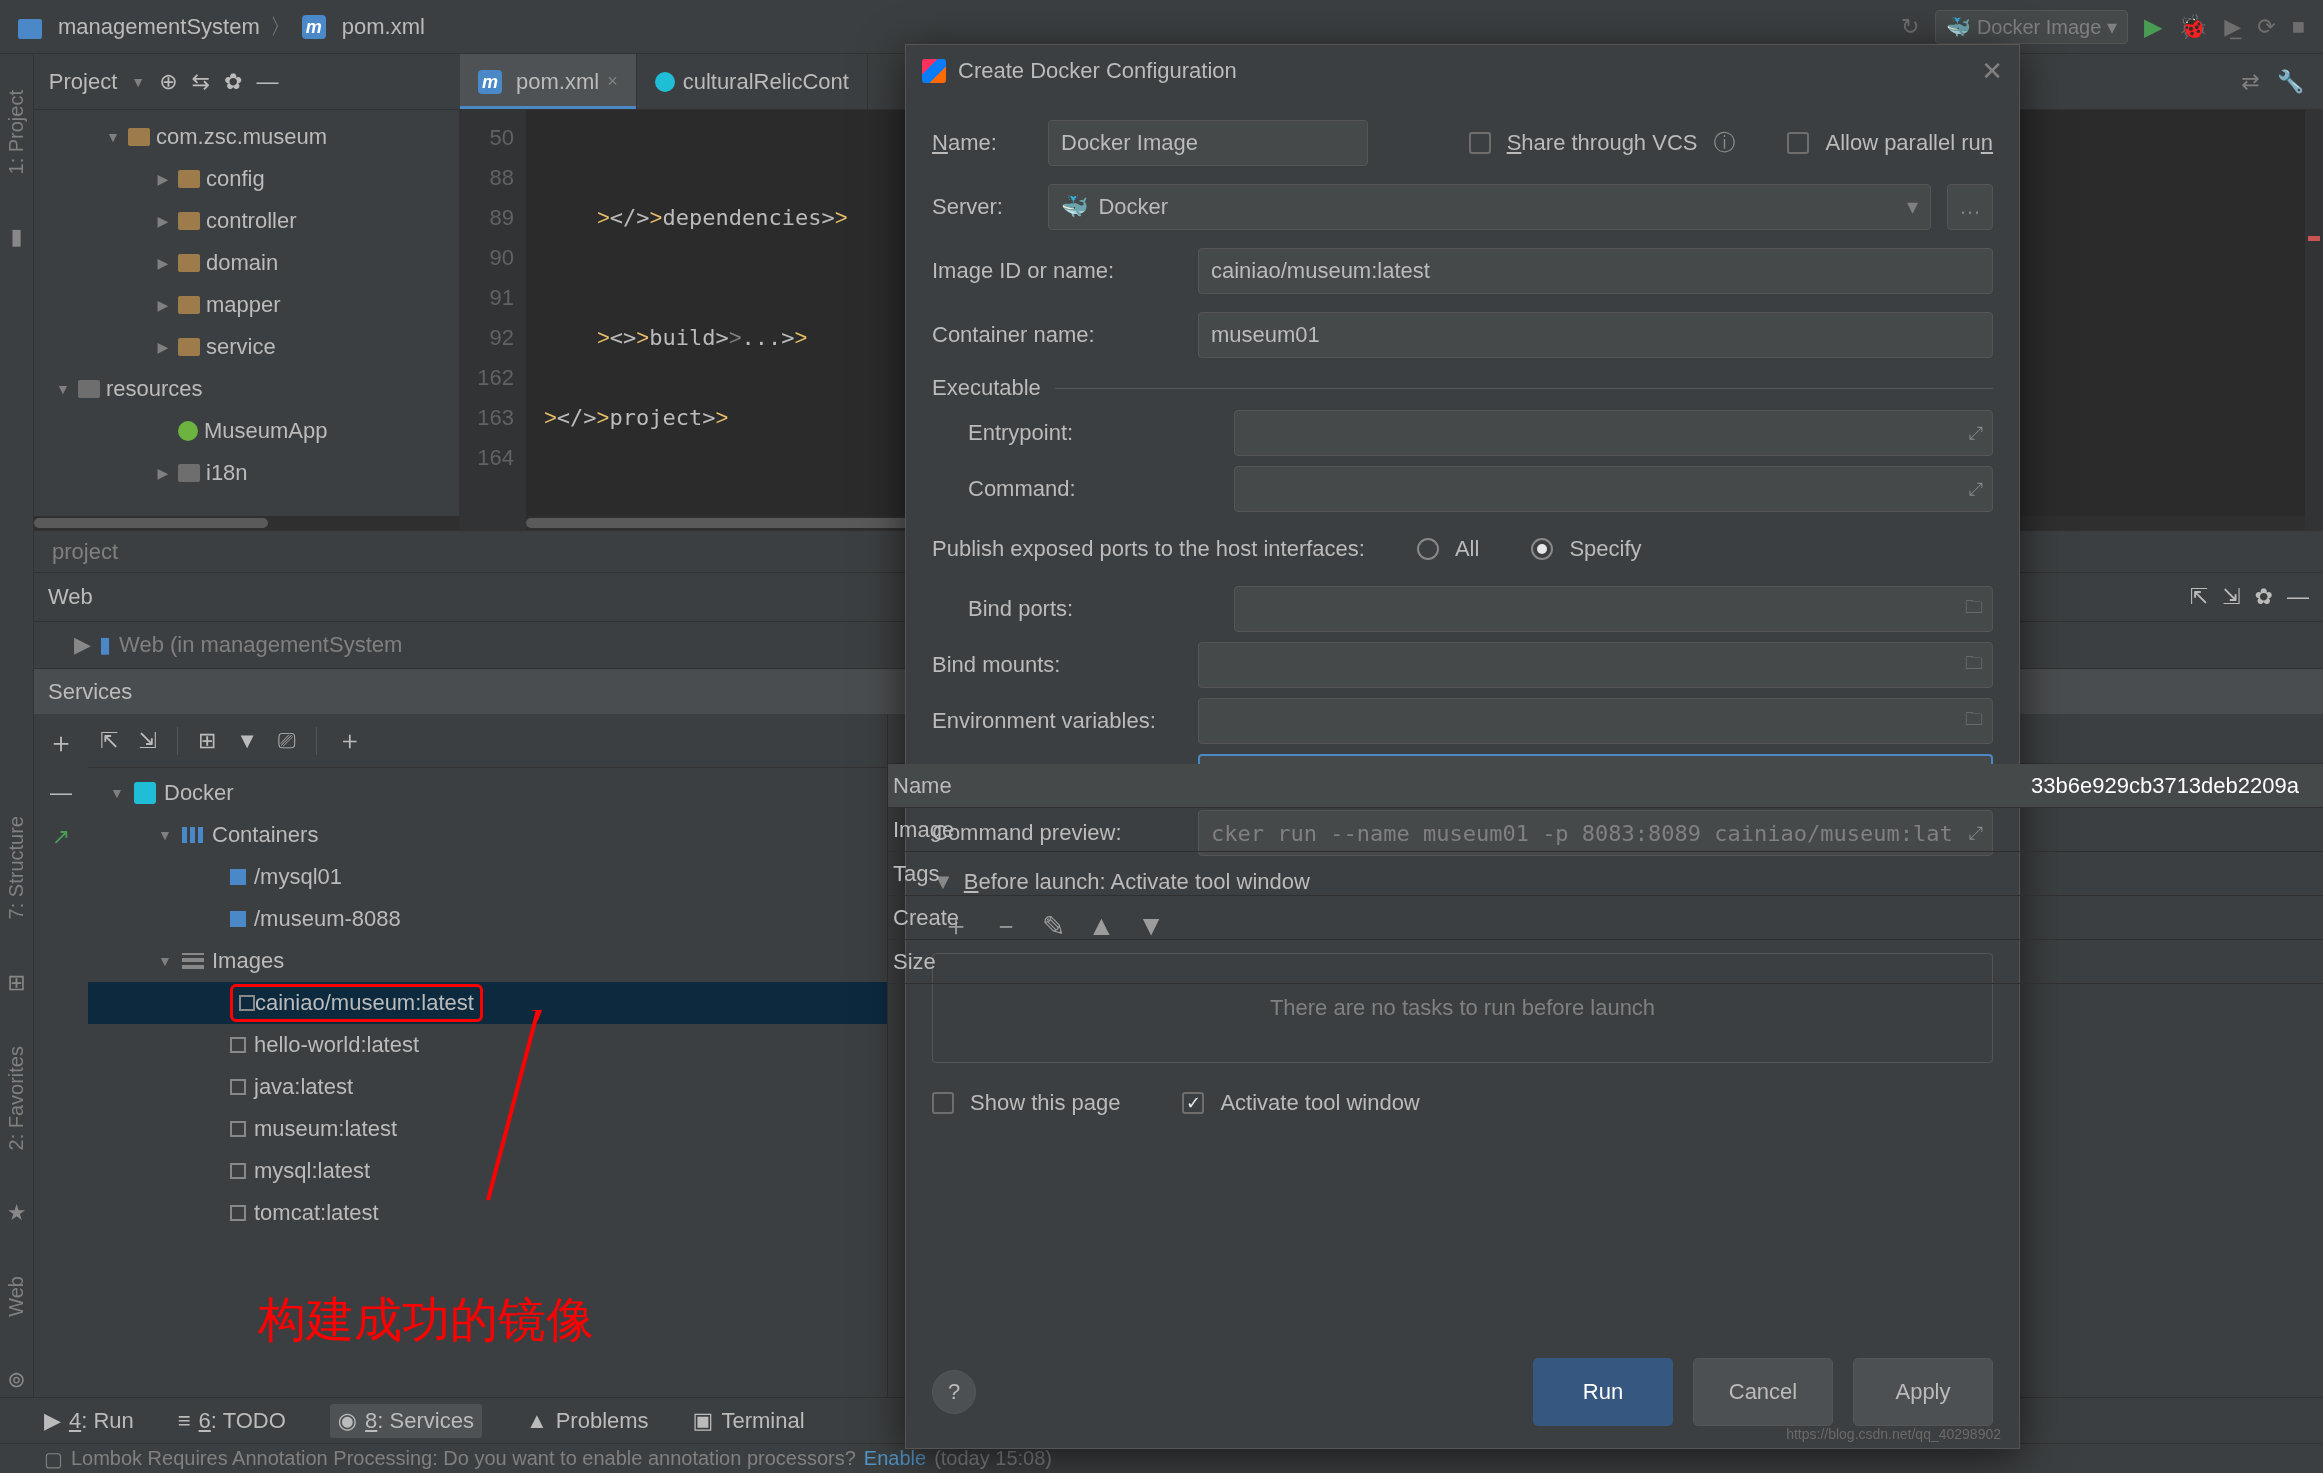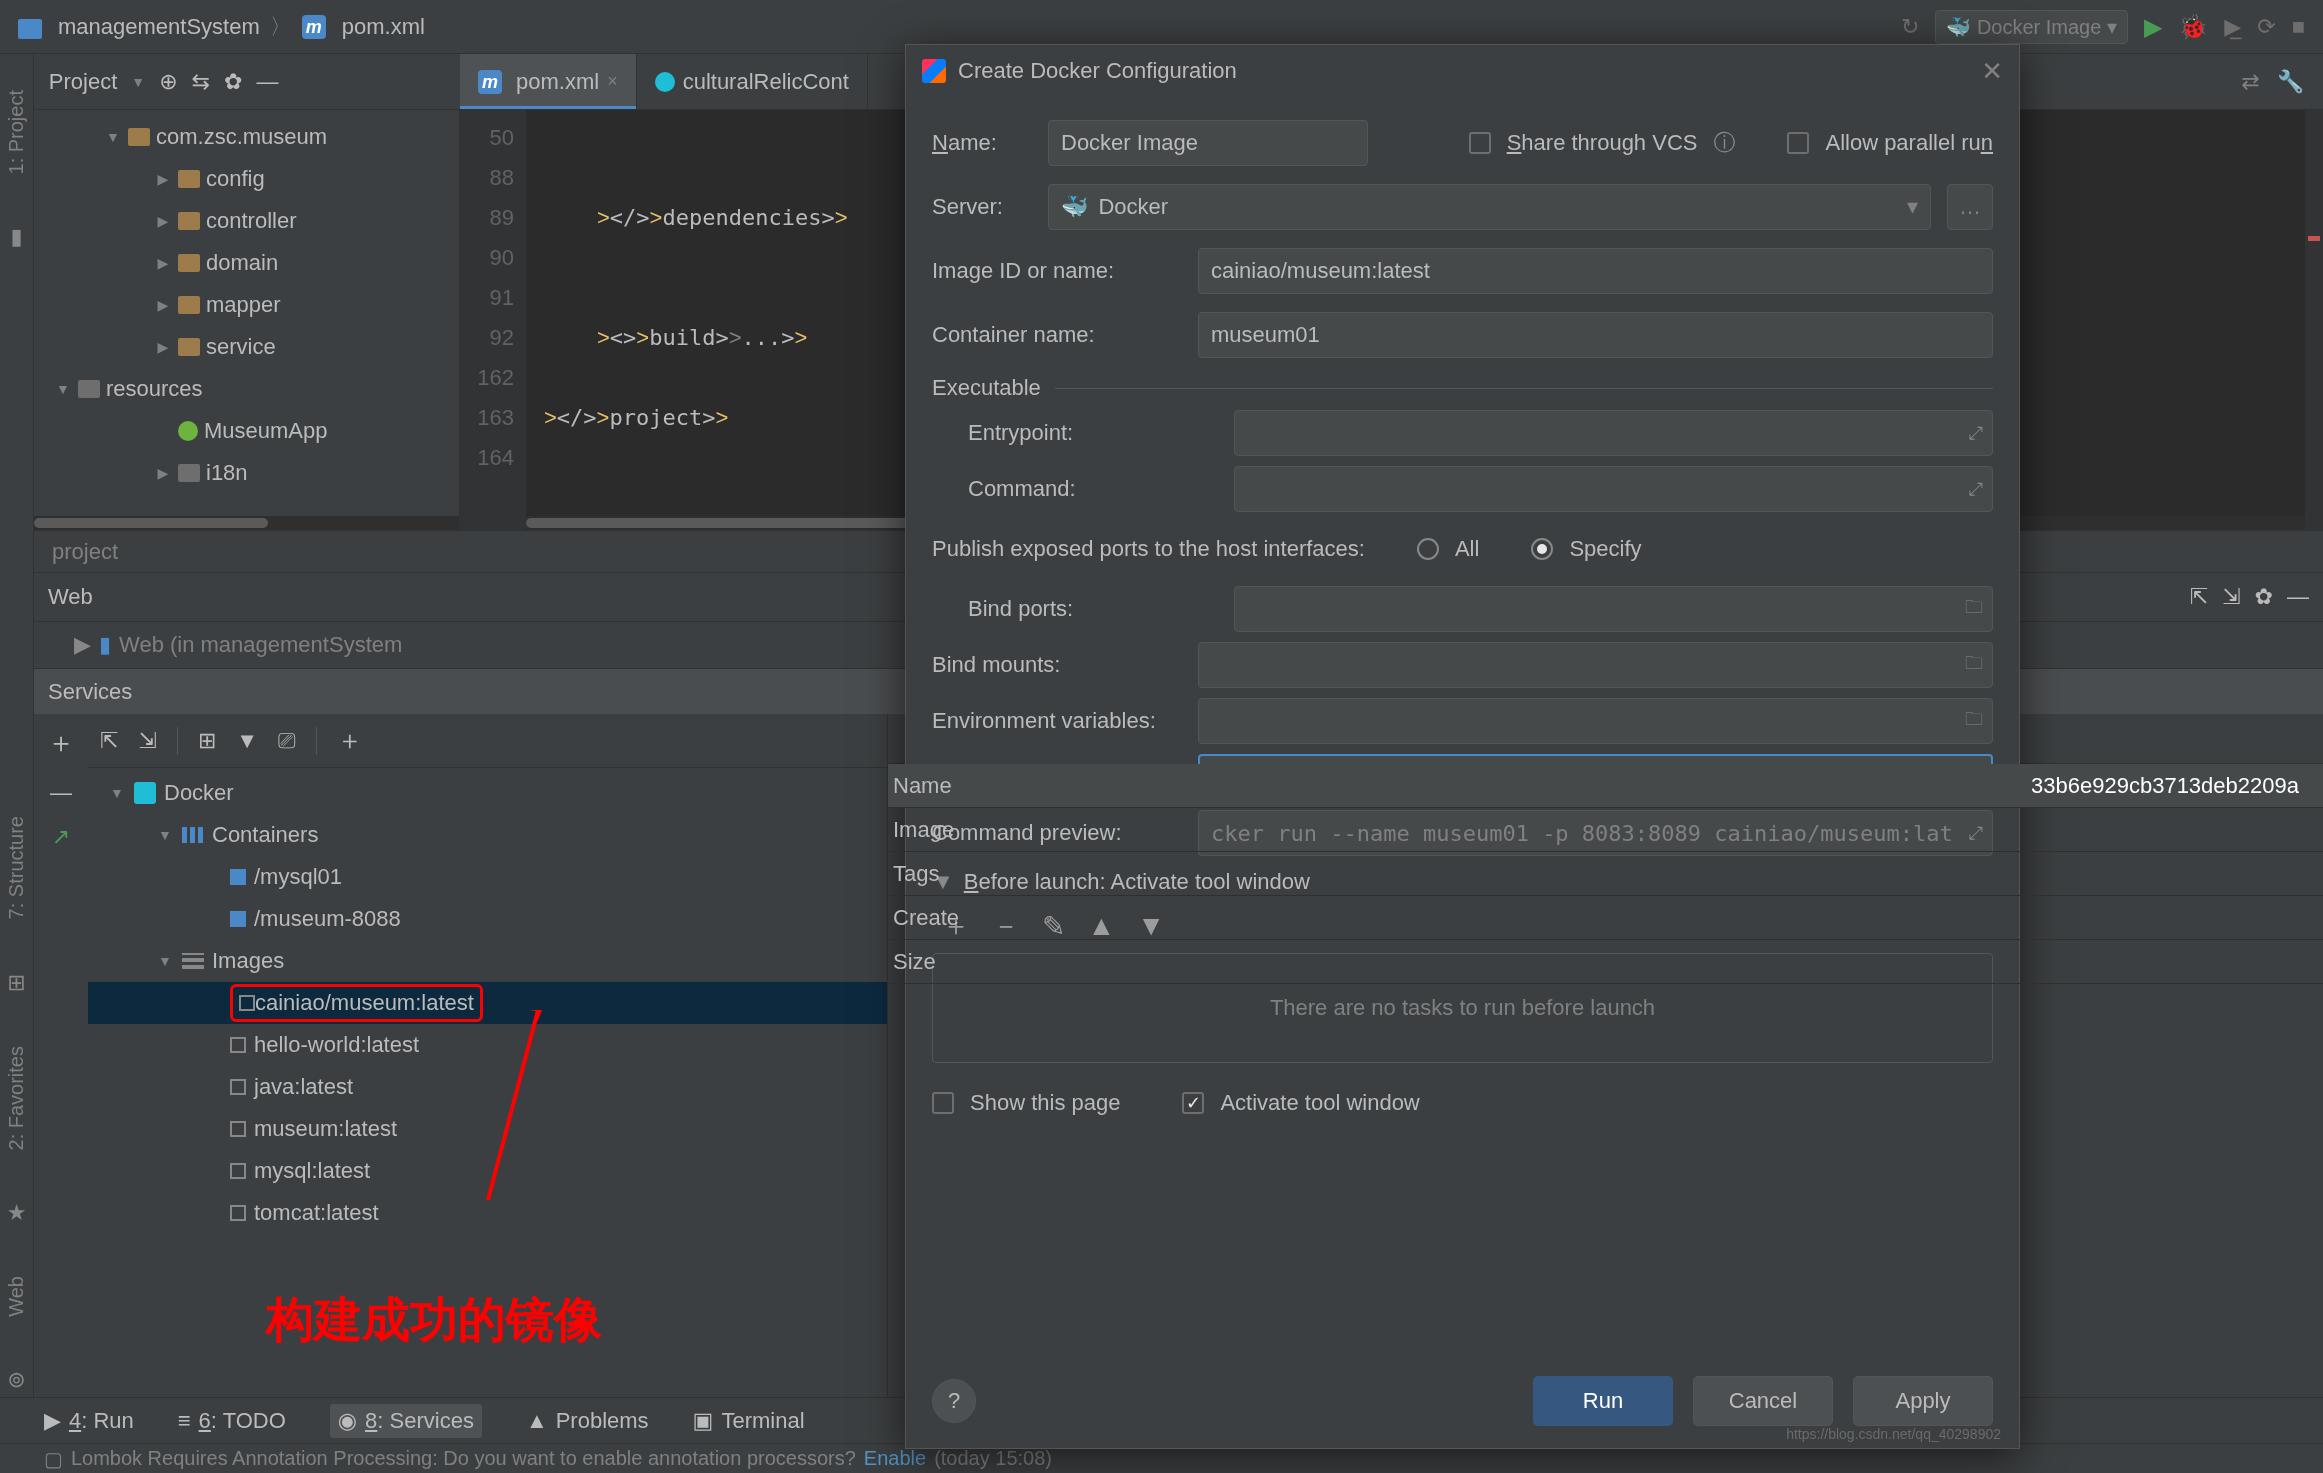--- a/index.html
+++ b/index.html
@@ -92,21 +92,21 @@
   .svc-tree{flex:1;padding:4px 0;overflow:hidden;position:relative;}
   .svc-item{display:flex;align-items:center;height:42px;gap:8px;white-space:nowrap;}
   .svc-item.selected{background:var(--selected);}
   .svc-item .sq{display:inline-block;width:16px;height:16px;border:2px solid #888;}
   .svc-item .sq.filled{background:#4a88c7;border-color:#4a88c7;}
   .ico-docker{width:22px;height:22px;display:inline-block;background:linear-gradient(#1fbed6,#1fbed6);border-radius:3px;}
   .ico-containers{width:22px;height:16px;display:inline-block;background:repeating-linear-gradient(90deg,#4a88c7 0 5px,transparent 5px 8px);}
   .ico-images{width:22px;height:16px;display:inline-block;background:repeating-linear-gradient(0deg,#888 0 4px,transparent 4px 7px);}
   .svc-left-gutter{width:54px;display:flex;flex-direction:column;align-items:center;padding-top:10px;gap:18px;}
   .red-box{border:3px solid var(--red-annot);border-radius:6px;padding:0 6px;display:inline-flex;align-items:center;height:38px;}
-  .red-text{color:var(--red-annot);font-size:48px;font-weight:700;position:absolute;margin-left:8px;}
+  .red-text{color:var(--red-annot);font-size:48px;font-weight:400;position:absolute;}
   .services-right{flex:1;display:flex;flex-direction:column;}
   .prop-tabs{height:50px;display:flex;align-items:flex-end;border-bottom:1px solid var(--border-dark);padding-left:18px;}
   .prop-tab{padding:8px 10px;position:relative;}
   .prop-tab.active::after{content:"";position:absolute;left:0;right:0;bottom:-1px;height:3px;background:var(--tab-underline);}
   .prop-table{padding:0;}
   .prop-row{display:flex;height:44px;align-items:center;border-bottom:1px solid #2f2f2f;}
   .prop-row.header{background:#45494a;}
   .prop-row .k{width:120px;padding-left:5px;}
   .prop-row .v{flex:1;color:var(--fg);}
   
@@ -140,21 +140,21 @@
   .radio{width:22px;height:22px;border:2px solid #888;border-radius:50%;display:inline-flex;align-items:center;justify-content:center;}
   .radio.sel::after{content:"";width:10px;height:10px;border-radius:50%;background:var(--fg-bright);}
   .combo{flex:1;height:46px;background:var(--bg-input);border:1px solid var(--border);border-radius:4px;display:flex;align-items:center;padding:0 12px;gap:10px;}
   .combo .arrow{margin-left:auto;color:var(--fg-dim);}
   .square-btn{width:46px;height:46px;background:var(--bg-input);border:1px solid var(--border);border-radius:4px;display:flex;align-items:center;justify-content:center;color:var(--fg-dim);}
   .before-launch{margin-top:8px;}
   .bl-toolbar{display:flex;gap:22px;align-items:center;margin:12px 0 8px 10px;color:#9c9c9c;font-size:28px;}
   .bl-empty{border:1px solid var(--border);border-radius:4px;height:110px;display:flex;align-items:center;justify-content:center;color:var(--fg-dim);}
   .dlg-buttons{display:flex;align-items:center;gap:20px;padding:12px 26px 22px;margin-top:auto;}
   .dlg-buttons .spacer{flex:1;}
-  .btn{min-width:140px;height:50px;border-radius:5px;display:flex;align-items:center;justify-content:center;font-size:22px;cursor:pointer;}
+  .btn{min-width:140px;height:68px;border-radius:5px;display:flex;align-items:center;justify-content:center;font-size:22px;cursor:pointer;}
   .btn.default{background:var(--run-btn);color:#fff;}
   .btn.normal{background:#4c5052;color:var(--fg);border:1px solid var(--border);}
   .help-btn{width:44px;height:44px;border-radius:50%;background:#4c5052;border:1px solid var(--border);display:flex;align-items:center;justify-content:center;color:var(--fg);}
   .marker-stripe{position:absolute;right:0;top:110px;width:18px;height:420px;background:#313335;}
   .marker-stripe .m{position:absolute;left:3px;right:3px;height:5px;background:#c75450;}
   .editor-breadcrumb{height:42px;display:flex;align-items:center;padding-left:18px;color:var(--fg-dim);background:var(--bg-main);border-top:1px solid var(--border-dark);}
   .watermark{position:absolute;right:18px;bottom:6px;color:#6a6a6a;font-size:14px;}
   .svc-right-marker{position:relative;}
   .blue-stripe{position:absolute;left:812px;right:0;top:50px;height:40px;background:#214283;}
   .image-id-text{position:relative;z-index:1;}

